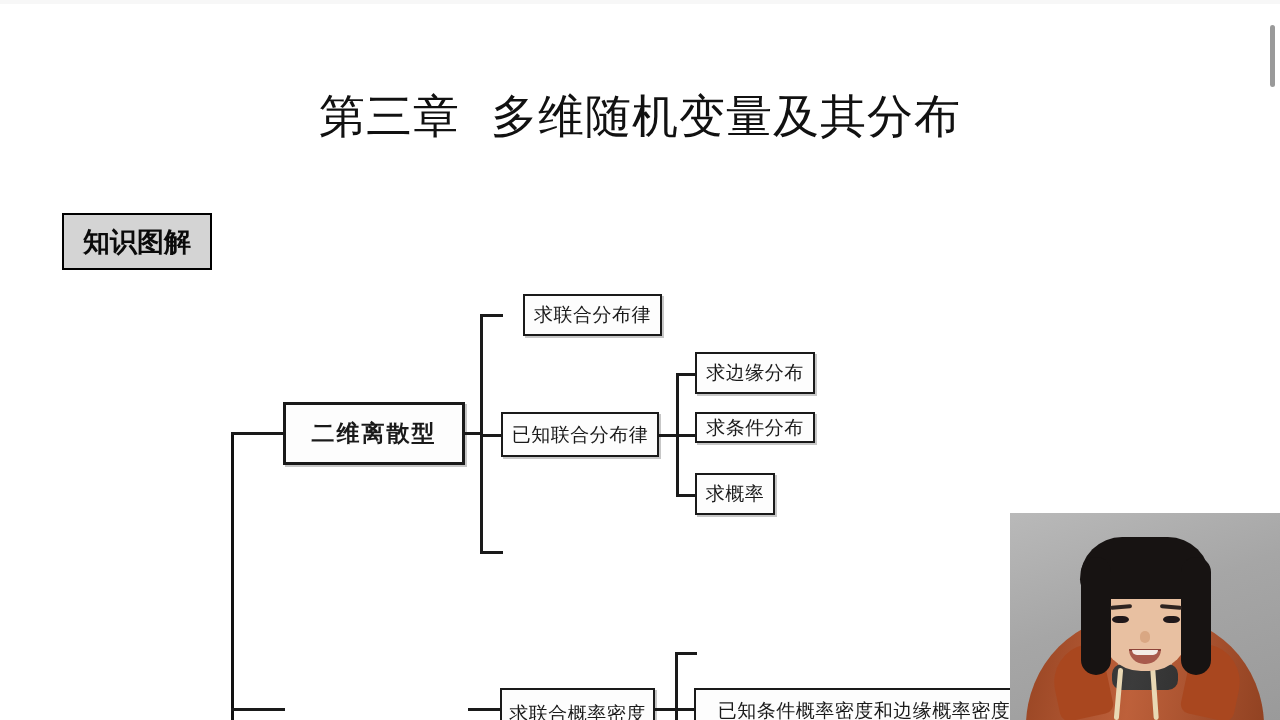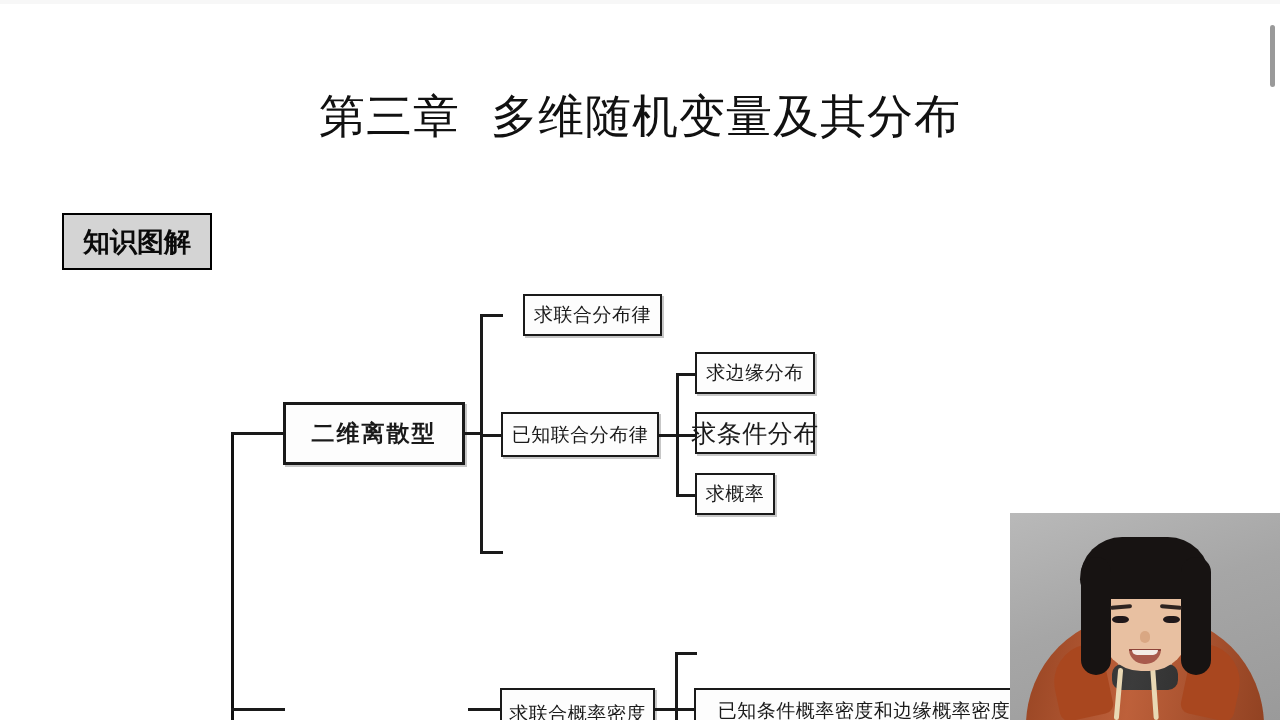--- a/index.html
+++ b/index.html
@@ -283,21 +283,21 @@
   <div class="line h" style="left:480px; top:434px; width:23px;"></div>
   <div class="node shadowed" style="left:501px; top:412px; width:158px; height:45px; font-size:19px;">已知联合分布律</div>
 
   <div class="line h" style="left:659px; top:434px; width:20px;"></div>
   <div class="line v" style="left:676px; top:373px; height:122px;"></div>
 
   <div class="line h" style="left:676px; top:373px; width:22px;"></div>
   <div class="node shadowed" style="left:695px; top:352px; width:120px; height:42px; font-size:19px;">求边缘分布</div>
 
   <div class="line h" style="left:676px; top:434px; width:22px;"></div>
-  <div class="node shadowed" style="left:695px; top:412px; width:120px; height:42px; font-size:25px;">求条件分布</div>
+  <div class="node shadowed" style="left:695px; top:412px; width:120px; height:31px; font-size:19px;">求条件分布</div>
 
   <div class="line h" style="left:676px; top:494px; width:22px;"></div>
   <div class="node shadowed" style="left:695px; top:473px; width:80px; height:42px; font-size:19px;">求概率</div>
 
   <div class="line h" style="left:480px; top:551px; width:23px;"></div>
 
   <div class="line h" style="left:231px; top:708px; width:54px;"></div>
   <div class="line h" style="left:468px; top:708px; width:35px;"></div>
 
   <div class="node shadowed" style="left:500px; top:688px; width:155px; height:52px; font-size:19px;">求联合概率密度</div>

